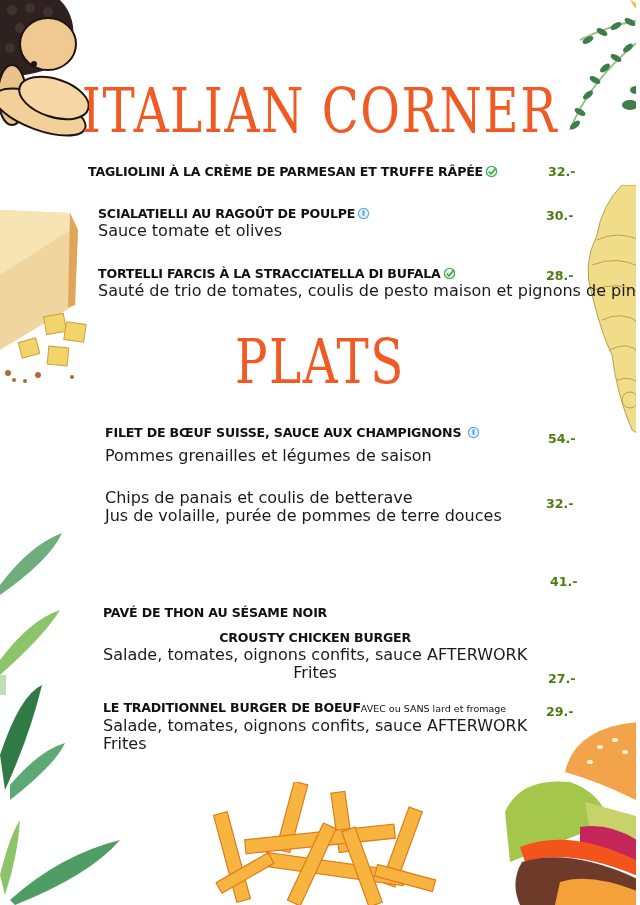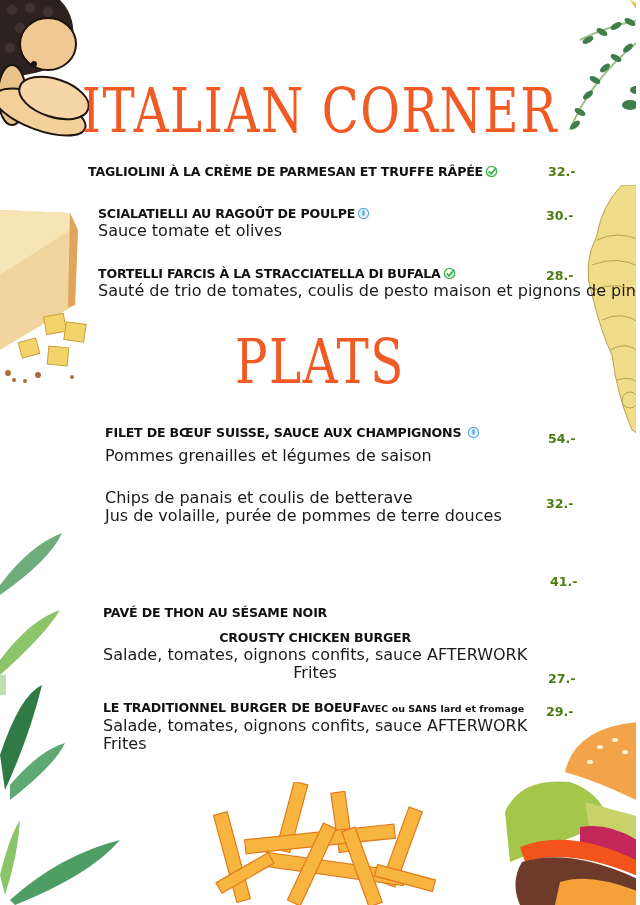--- a/index.html
+++ b/index.html
@@ -18,21 +18,21 @@
   .item { position: absolute; }
   .item-name {
     font-family: "DejaVu Sans", "Liberation Sans", sans-serif;
     font-weight: bold; font-size: 12.6px; letter-spacing: -0.2px; color: #111; white-space: nowrap;
     line-height: 16px;
   }
   .item-desc {
     font-family: "DejaVu Sans", "Liberation Sans", sans-serif;
     font-size: 16px; color: #1a1a1a; white-space: nowrap; line-height: 18px;
   }
-  .item-extra { font-weight: bold; font-size: 9.5px; letter-spacing: 0; }
+  .item-extra { font-weight: normal; font-size: 9.5px; letter-spacing: 0; }
   .price {
     position: absolute; font-family: "DejaVu Sans", "Liberation Sans", sans-serif;
     font-weight: bold; font-size: 12.6px; color: #4d7c0f; white-space: nowrap;
   }
   .badge { display: inline-block; width: 13px; height: 13px; vertical-align: -2px; margin-left: 2px; }
 
   .deco { position: absolute; }
 </style>
 </head>
 <body>

